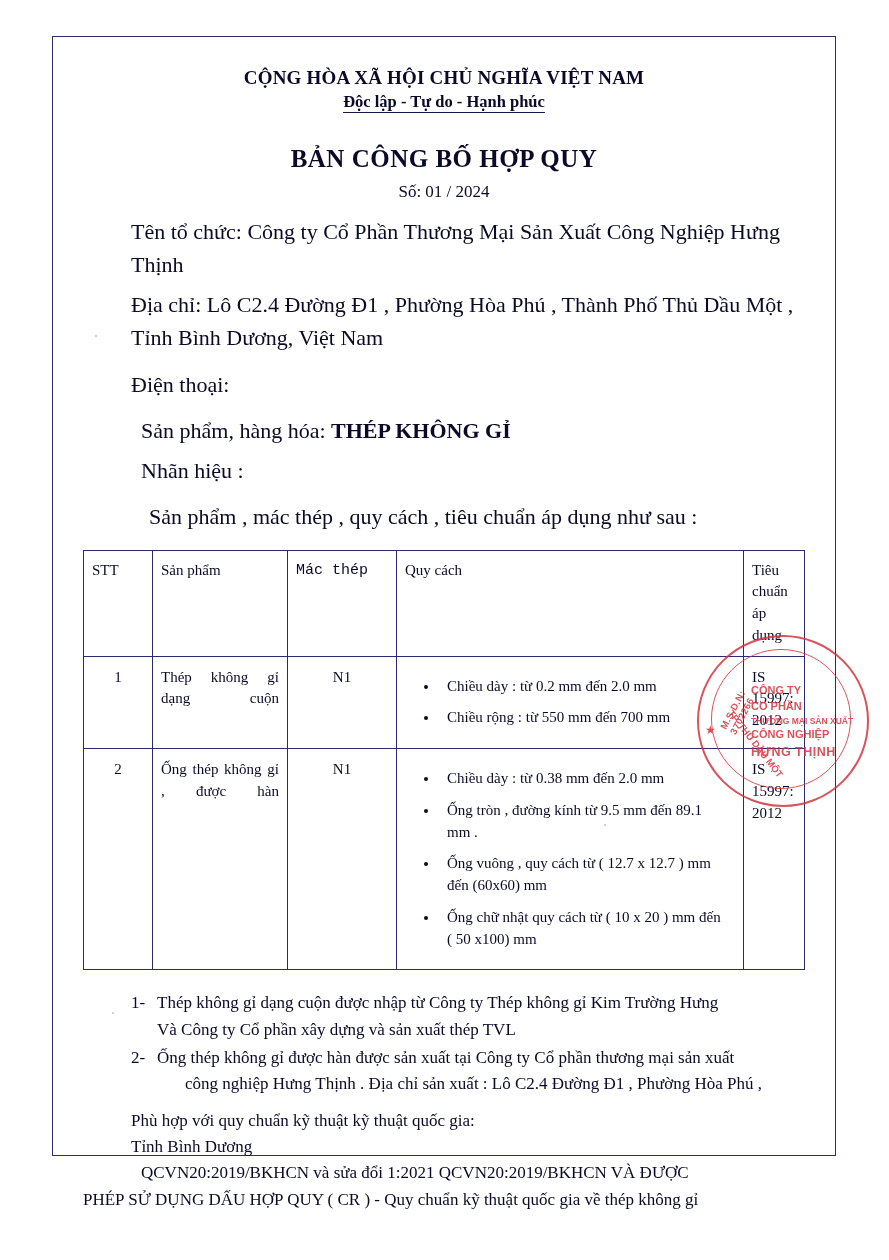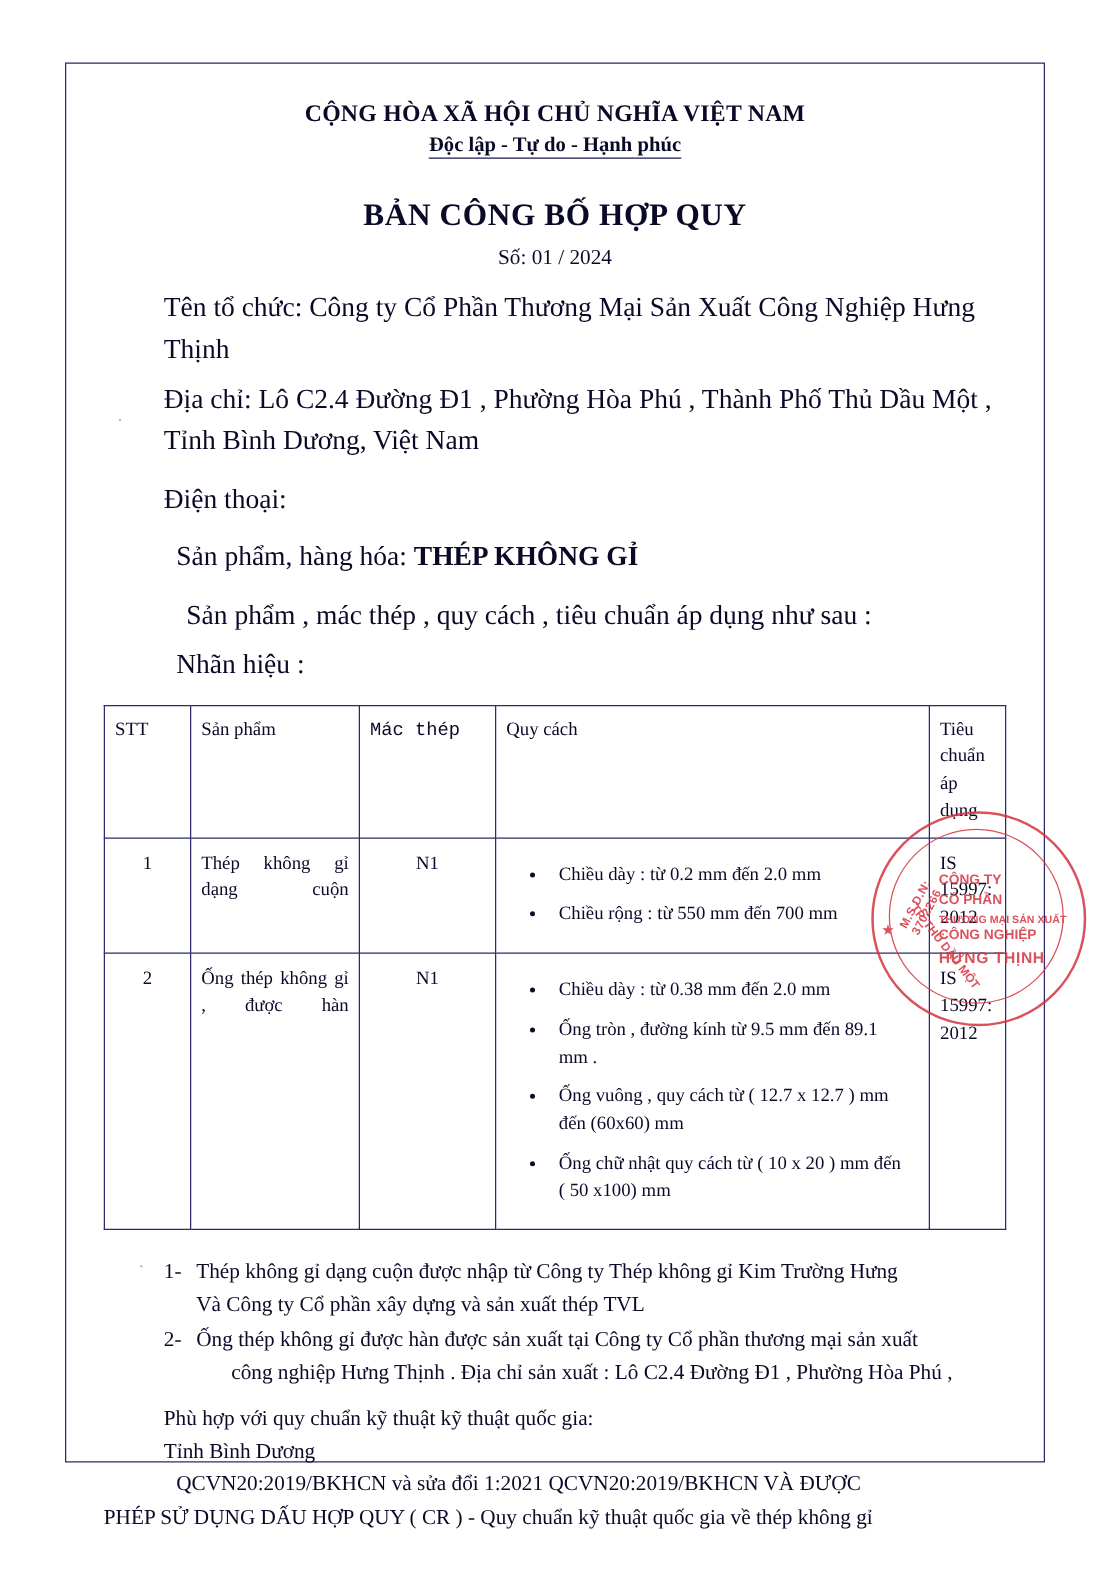--- a/index.html
+++ b/index.html
@@ -12,21 +12,21 @@
     height: 1260px;
     position: relative;
     font-family: "Liberation Serif", serif;
     color: #0a0a28;
     overflow: hidden;
   }
 
   .page-frame {
     position: absolute;
     left: 52px;
-    top: 50px;
+    top: 36px;
     width: 784px;
     height: 1120px;
     border: 1.5px solid #2b2b6b;
     box-sizing: border-box;
   }
 
   .doc-body {
     position: absolute;
     left: 0;
     top: 0;
@@ -233,23 +233,23 @@
       <span>Địa chỉ: </span><span>Lô C2.4 Đường Đ1 , Phường Hòa Phú , Thành Phố Thủ Dầu Một , Tỉnh</span>
       <span class="cont">Bình Dương, Việt Nam</span>
     </div>
 
     <div class="para indent-1">Điện thoại:</div>
 
     <div class="para indent-2">
       <span>Sản phẩm, hàng hóa: </span><span class="bold">THÉP KHÔNG GỈ</span>
     </div>
 
+    <div class="para indent-2 tight">Nhãn hiệu :</div>
+
     <div class="para indent-3">Sản phẩm , mác thép , quy cách , tiêu chuẩn áp dụng như sau :</div>
-
-    <div class="para indent-2 tight">Nhãn hiệu :</div>
 
     <table class="tbl">
       <thead>
         <tr>
           <th class="col-stt">STT</th>
           <th class="col-sp">Sản phẩm</th>
           <th class="col-mac">Mác thép</th>
           <th class="col-qc">Quy cách</th>
           <th class="col-tc">Tiêu chuẩn áp dụng</th>
         </tr>

